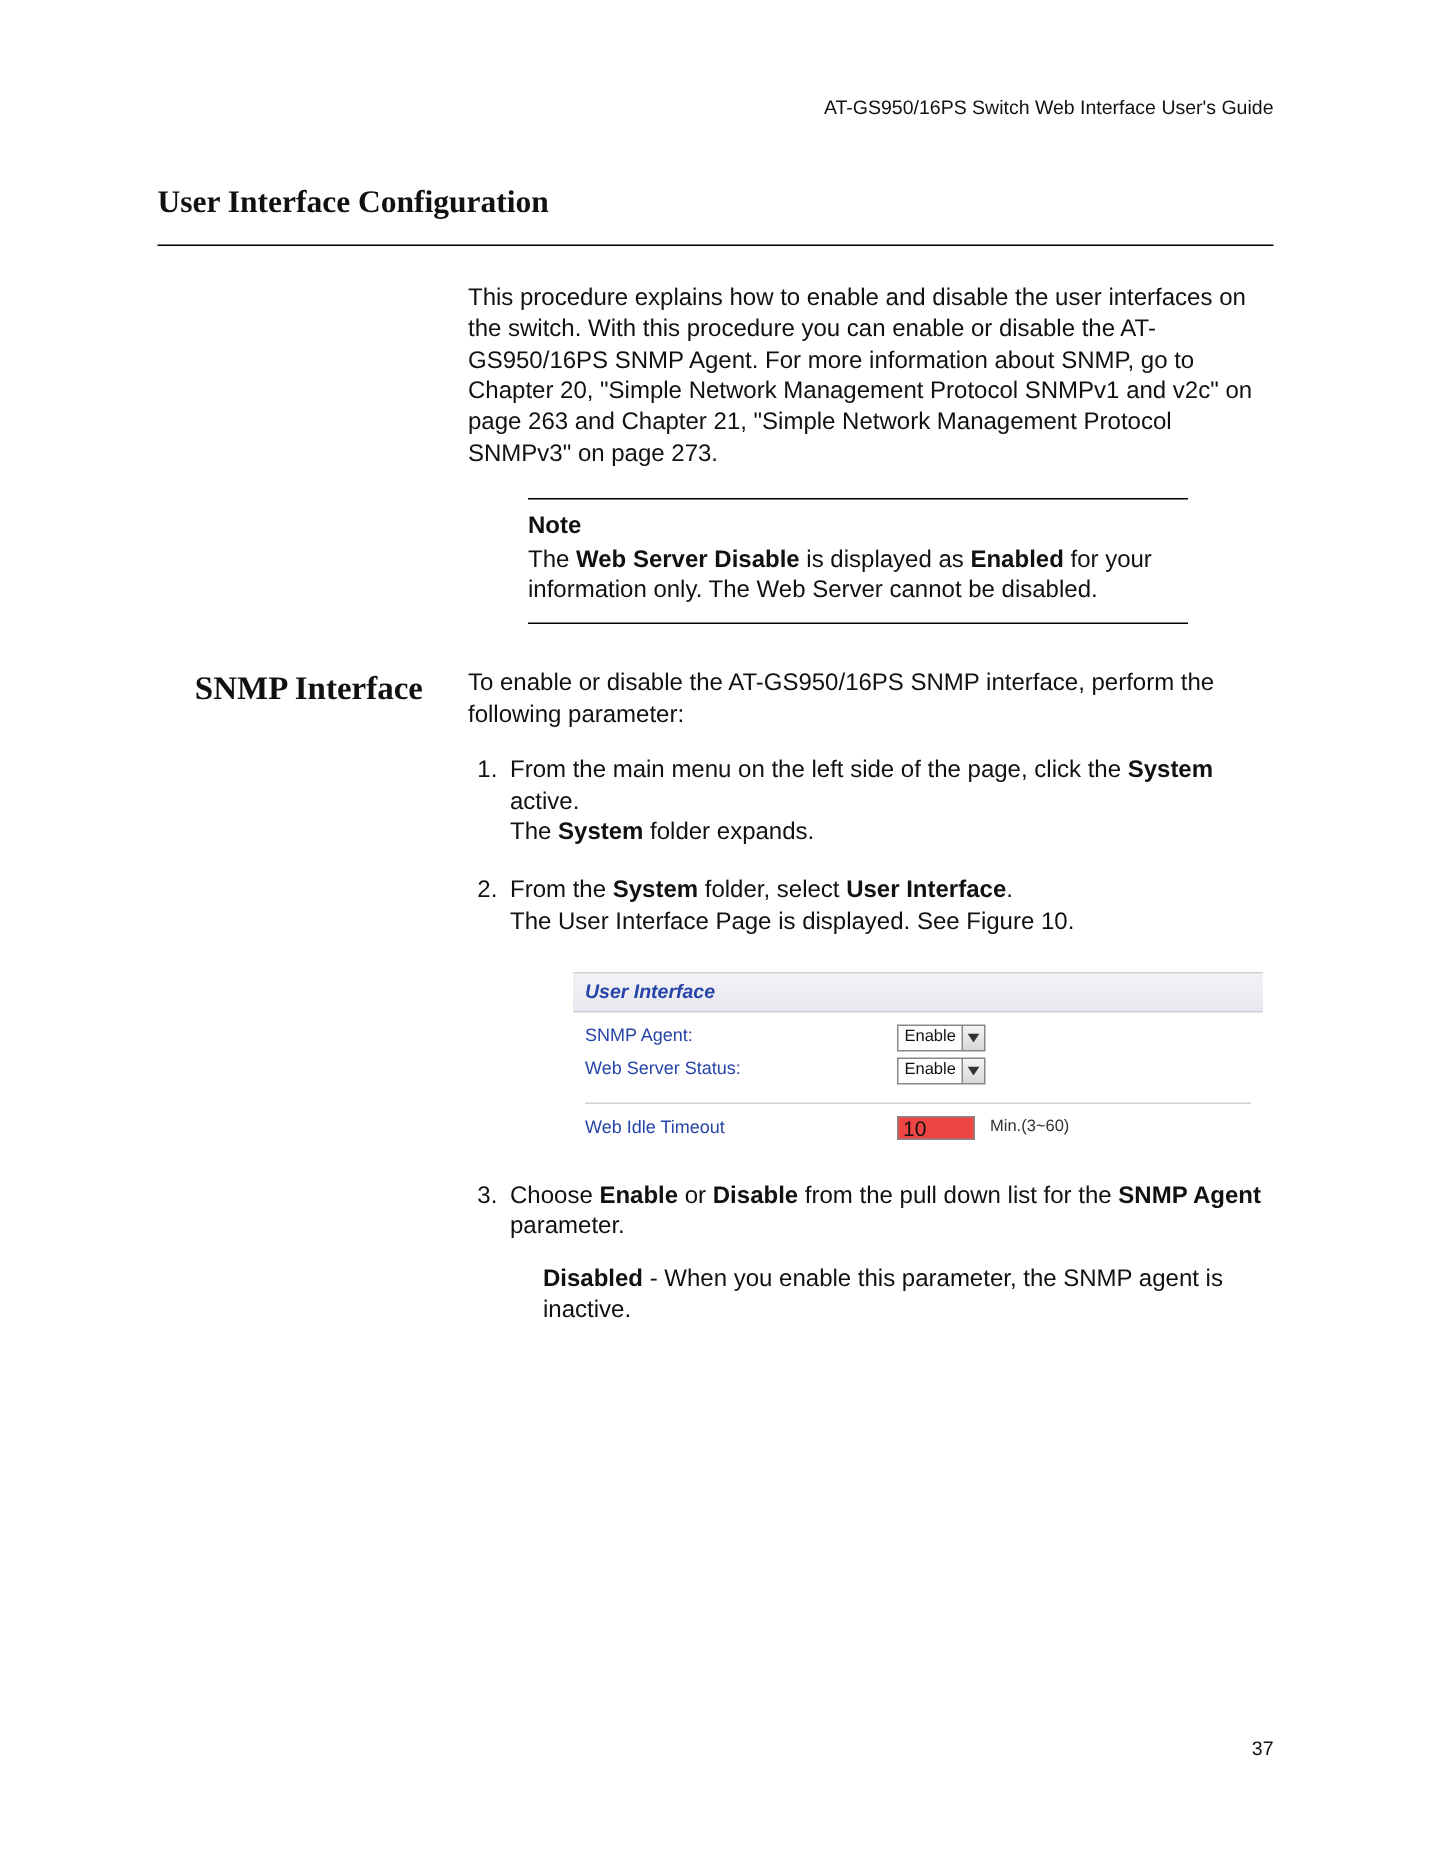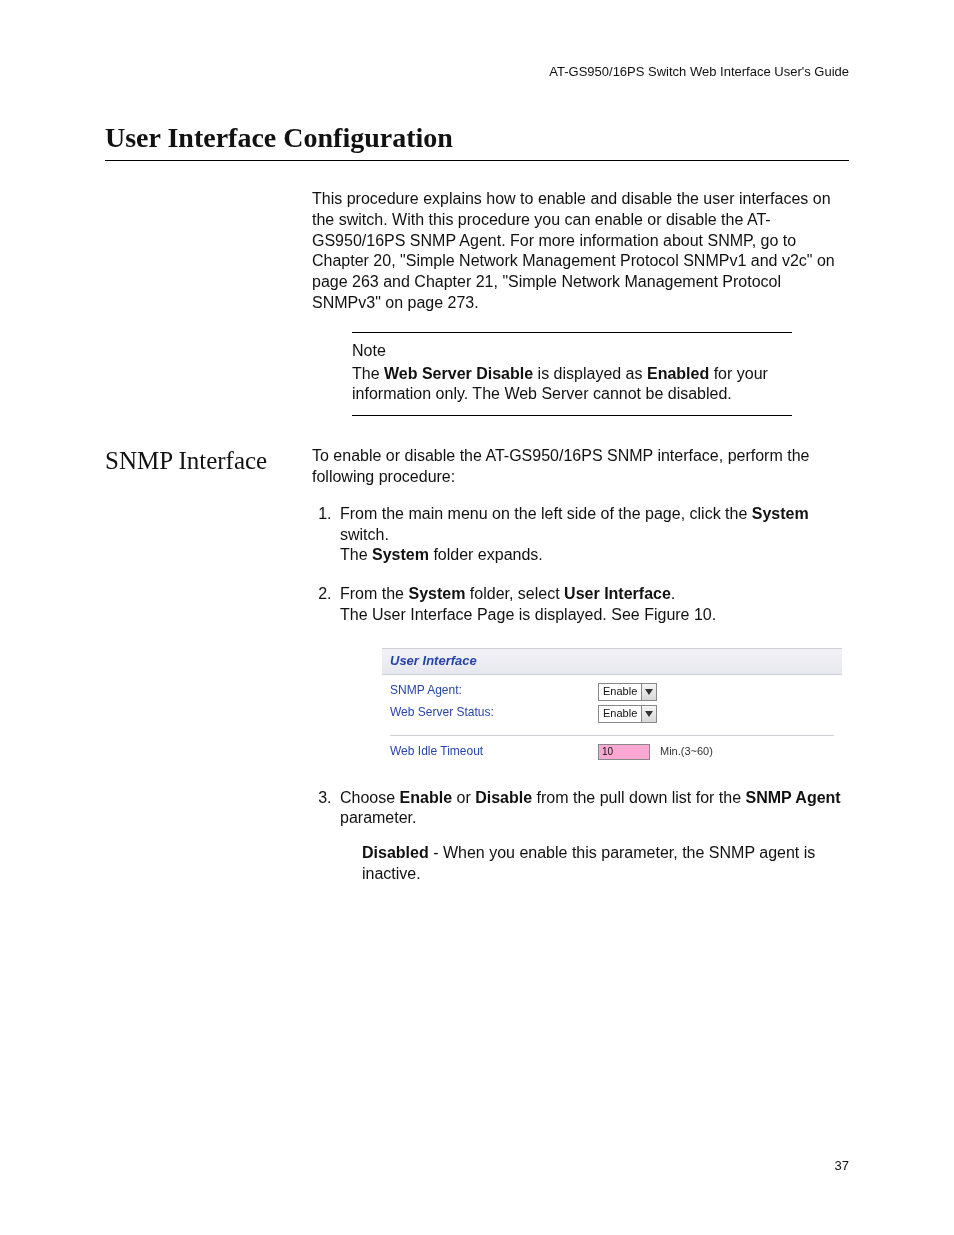--- a/index.html
+++ b/index.html
@@ -33,23 +33,23 @@
     font-size: 13px;
     color: #111;
     font-family: Arial, Helvetica, sans-serif;
   }
   .section-title {
     position: absolute;
     top: 110px;
     left: var(--left-margin);
     right: var(--right-margin);
     font-family: "Times New Roman", Times, serif;
-    font-size: 28px;
-    font-weight: 700;
-    padding-bottom: 6px;
+    font-size: 21px;
+    font-weight: 700;
+    padding-bottom: 16px;
     border-bottom: 1px solid #000;
   }
   .content {
     position: absolute;
     top: 177px;
     left: var(--left-margin);
     right: var(--right-margin);
     font-size: 16px;
     line-height: 1.30;
   }
@@ -60,36 +60,37 @@
     margin: 0 0 18px 0;
   }
   .note-block {
     margin: 10px 0 0 40px;
     border-top: 1px solid #000;
     border-bottom: 1px solid #000;
     padding: 8px 0 10px 0;
     max-width: 440px;
   }
   .note-label {
-    font-weight: 400;
+    font-weight: 700;
     display: block;
     margin-bottom: 2px;
   }
   .subsection {
     margin-top: 30px;
   }
   .subsection-row {
     display: flex;
     align-items: flex-start;
   }
   .subsection-label {
     font-family: "Times New Roman", Times, serif;
-    font-size: 25px;
-    font-weight: 400;
+    font-size: 22px;
+    font-weight: 700;
     width: calc(var(--body-col-left) - var(--left-margin));
+    text-align: right;
     padding-right: 30px;
     box-sizing: border-box;
     line-height: 1.2;
   }
   .subsection-body {
     flex: 1;
   }
   ol.steps {
     margin: 16px 0 0 0;
     padding-left: 24px;
@@ -170,24 +171,24 @@
     font-size: 11px;
     border-radius: 2px;
     margin-top: 2px;
   }
   .ui-divider {
     border-top: 1px solid #d0d0d8;
     margin: 8px 0;
   }
   .ui-input {
     border: 1px solid #888;
-    background: #f9a8d4;
+    background: #ef4444;
     width: 44px;
     height: 14px;
-    font-size: 10px;
+    font-size: 14px;
     padding: 0 3px;
     line-height: 14px;
   }
   .ui-hint {
     color: #333;
     font-size: 11px;
   }
   .page-number {
     position: absolute;
     bottom: 74px;
@@ -215,25 +216,25 @@
         <span>
           <span>The </span><b>Web Server Disable</b><span> is displayed as </span><b>Enabled</b><span> for your information only. The Web Server cannot be disabled.</span>
         </span>
       </div>
     </div>
 
     <div class="subsection">
       <div class="subsection-row">
         <div class="subsection-label">SNMP Interface</div>
         <div class="subsection-body">
-          <div>To enable or disable the AT-GS950/16PS SNMP interface, perform the following procedure:</div>
+          <div>To enable or disable the AT-GS950/16PS SNMP interface, perform the following parameter:</div>
 
           <ol class="steps">
             <li>
-              <span>From the main menu on the left side of the page, click the </span><b>System</b><span> switch.</span><br>
+              <span>From the main menu on the left side of the page, click the </span><b>System</b><span> active.</span><br>
               <span>The </span><b>System</b><span> folder expands.</span>
             </li>
             <li>
               <span>From the </span><b>System</b><span> folder, select </span><b>User Interface</b><span>.</span><br>
               <span>The User Interface Page is displayed. See Figure 10.</span>
 
               <div class="figure-wrap">
                 <div class="ui-panel">
                   <div class="ui-title-row">User Interface</div>
                   <div class="ui-body">

